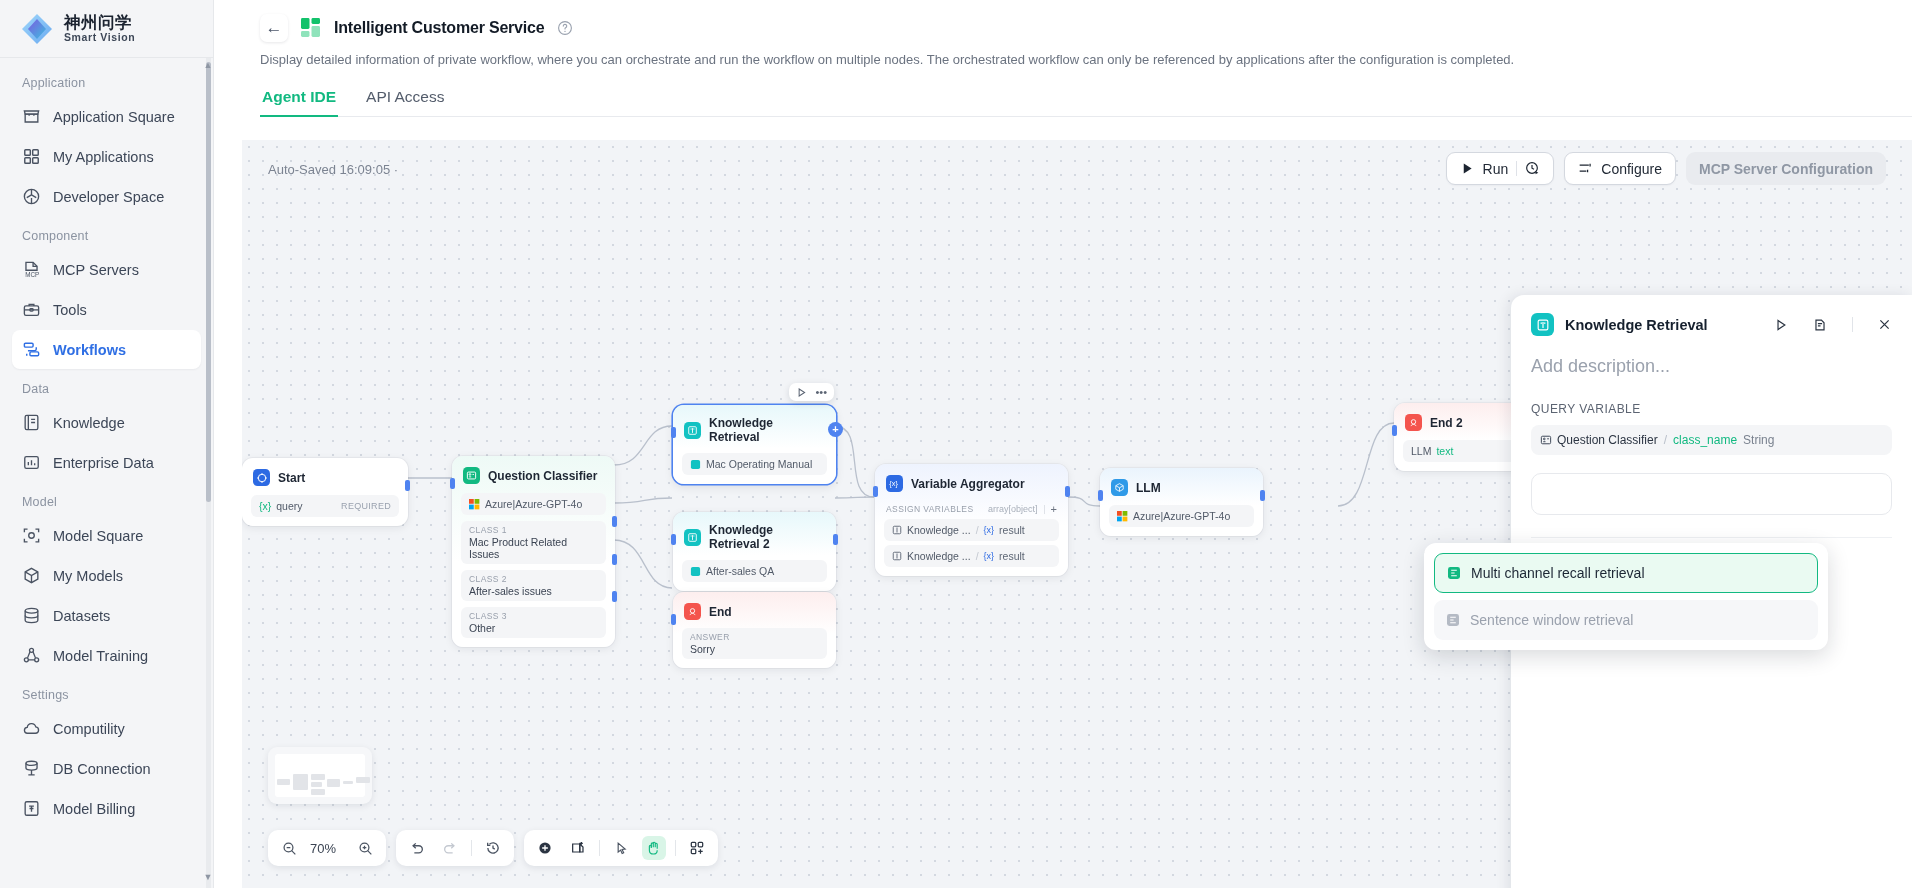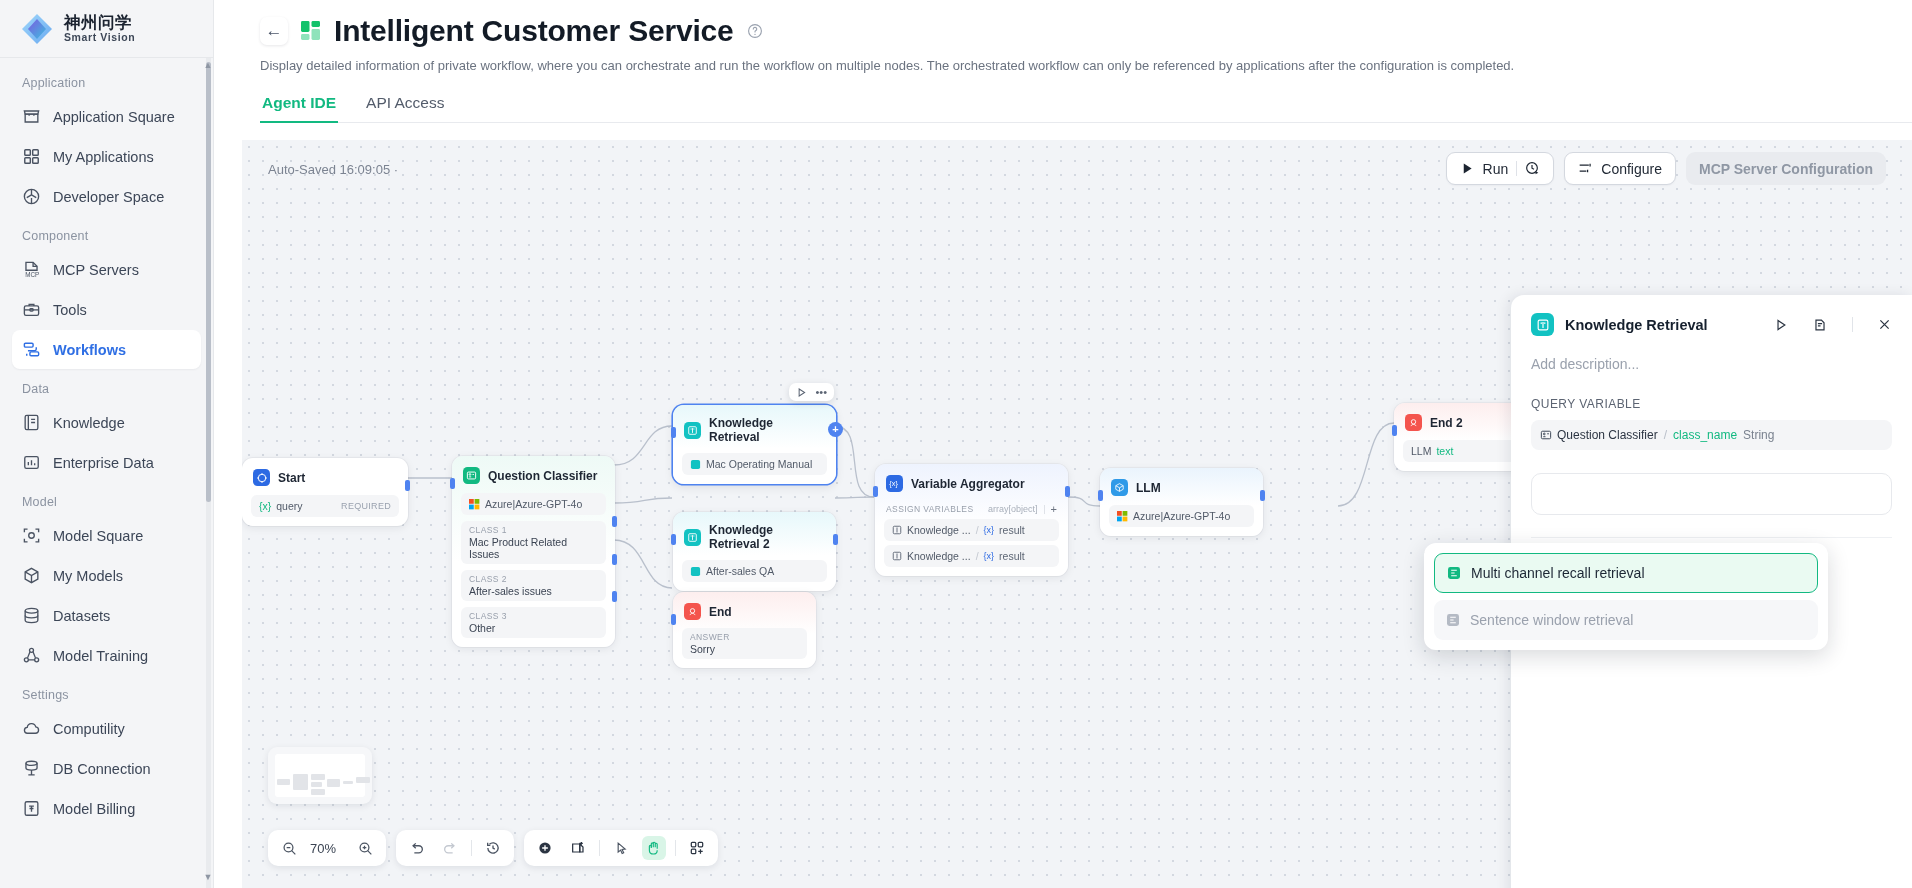--- a/index.html
+++ b/index.html
@@ -50,21 +50,21 @@
   .main { flex: 1 1 auto; position: relative; height: 888px; background: #fff; }
   .page-head { padding: 14px 0 0 46px; }
   .title-row { display: flex; align-items: center; gap: 12px; }
   .back-btn {
     width: 28px; height: 28px; border-radius: 7px; background: #fff;
     display: flex; align-items: center; justify-content: center;
     color: #4a5568; cursor: pointer; font-size: 17px;
     box-shadow: 0 1px 3px rgba(16,24,40,.10);
   }
   .app-badge { width: 22px; height: 22px; flex:0 0 22px; }
-  .page-title { font-size: 30px; font-weight: 700; color: #131b26; letter-spacing: -.2px; }
+  .page-title { font-size: 16px; font-weight: 700; color: #131b26; letter-spacing: -.2px; }
   .help-ico { width: 16px; height: 16px; color: #99a1ae; margin-left: 1px; cursor: pointer; }
   .page-desc { font-size: 13px; color: #6b7380; margin-top: 10px; }
   .tabs { display: flex; gap: 26px; margin-top: 20px; border-bottom: 1px solid #e8eaee; margin-right: 0; }
   .tab {
     font-size: 15.5px; color: #535c6b; padding: 0 2px 9px 2px; cursor: pointer;
     position: relative; top: 1px;
   }
   .tab.active { color: #12b981; font-weight: 700; border-bottom: 2.5px solid #12b981; }
 
   
@@ -143,21 +143,21 @@
   .panel {
     position:absolute; right:0; top:155px; width:401px; height: 733px;
     background:#fff; border-radius: 13px 0 0 0;
     box-shadow: -3px 0 14px rgba(16,24,40,.09);
     padding: 18px 20px 0 20px;
   }
   .panel-hd { display:flex; align-items:center; gap:11px; }
   .panel-ico { width:23px; height:23px; border-radius:6px; background:#12c2c2; display:flex; align-items:center; justify-content:center; flex:0 0 23px; }
   .panel-title { font-size:14.5px; font-weight:700; color:#16202e; flex:1 1 auto; }
   .panel-act { color:#39414f; cursor:pointer; display:flex; align-items:center; }
-  .panel-desc { font-size:14px; color:#9aa1ad; margin-top:20px; }
+  .panel-desc { font-size:18px; color:#9aa1ad; margin-top:20px; }
   .sec-label { font-size:12px; color:#5c6472; letter-spacing:.45px; margin-top:25px; }
   .var-box {
     margin-top:9px; background:#f4f5f7; border-radius:8px; height:30px;
     display:flex; align-items:center; padding:0 9px; gap:6px; font-size:12px;
   }
   .var-node { color:#2c3543; display:flex; align-items:center; gap:5px; }
   .var-slash { color:#b9bfc9; }
   .var-name { color:#12b981; }
   .var-type { color:#7a828f; }
   .know-row { display:flex; align-items:center; gap:9px; margin-top:22px; }
@@ -519,21 +519,21 @@
             <svg width="11" height="11" viewBox="0 0 12 12">
                 <rect x="1" y="1" width="10" height="10" rx="2" fill="#12c2c2"></rect>
               </svg>
             <span>After-sales QA</span>
             </span>
         </div>
         <span class="port l"></span>
         <span class="port r"></span>
       </div>
 
-      <div class="node" style="left:431px; top:452px; width:143px; background:linear-gradient(#fdeeee,#fff 55%);">
+      <div class="node" style="left:431px; top:452px; width:163px; background:linear-gradient(#fdeeee,#fff 55%);">
         <div class="node-hd">
           <span class="node-ico" style="background:#f4544d;">
             <svg width="11" height="11" viewBox="0 0 16 16" fill="none" stroke="#fff" stroke-width="1.3">
                 <circle cx="8" cy="7" r="3.2"></circle>
                 <path d="M4.2 13.2c.8-1.6 2.2-2.4 3.8-2.4s3 .8 3.8 2.4"></path>
               </svg>
           </span>
           <span class="node-title">End</span>
         </div>
         <div class="kv">

